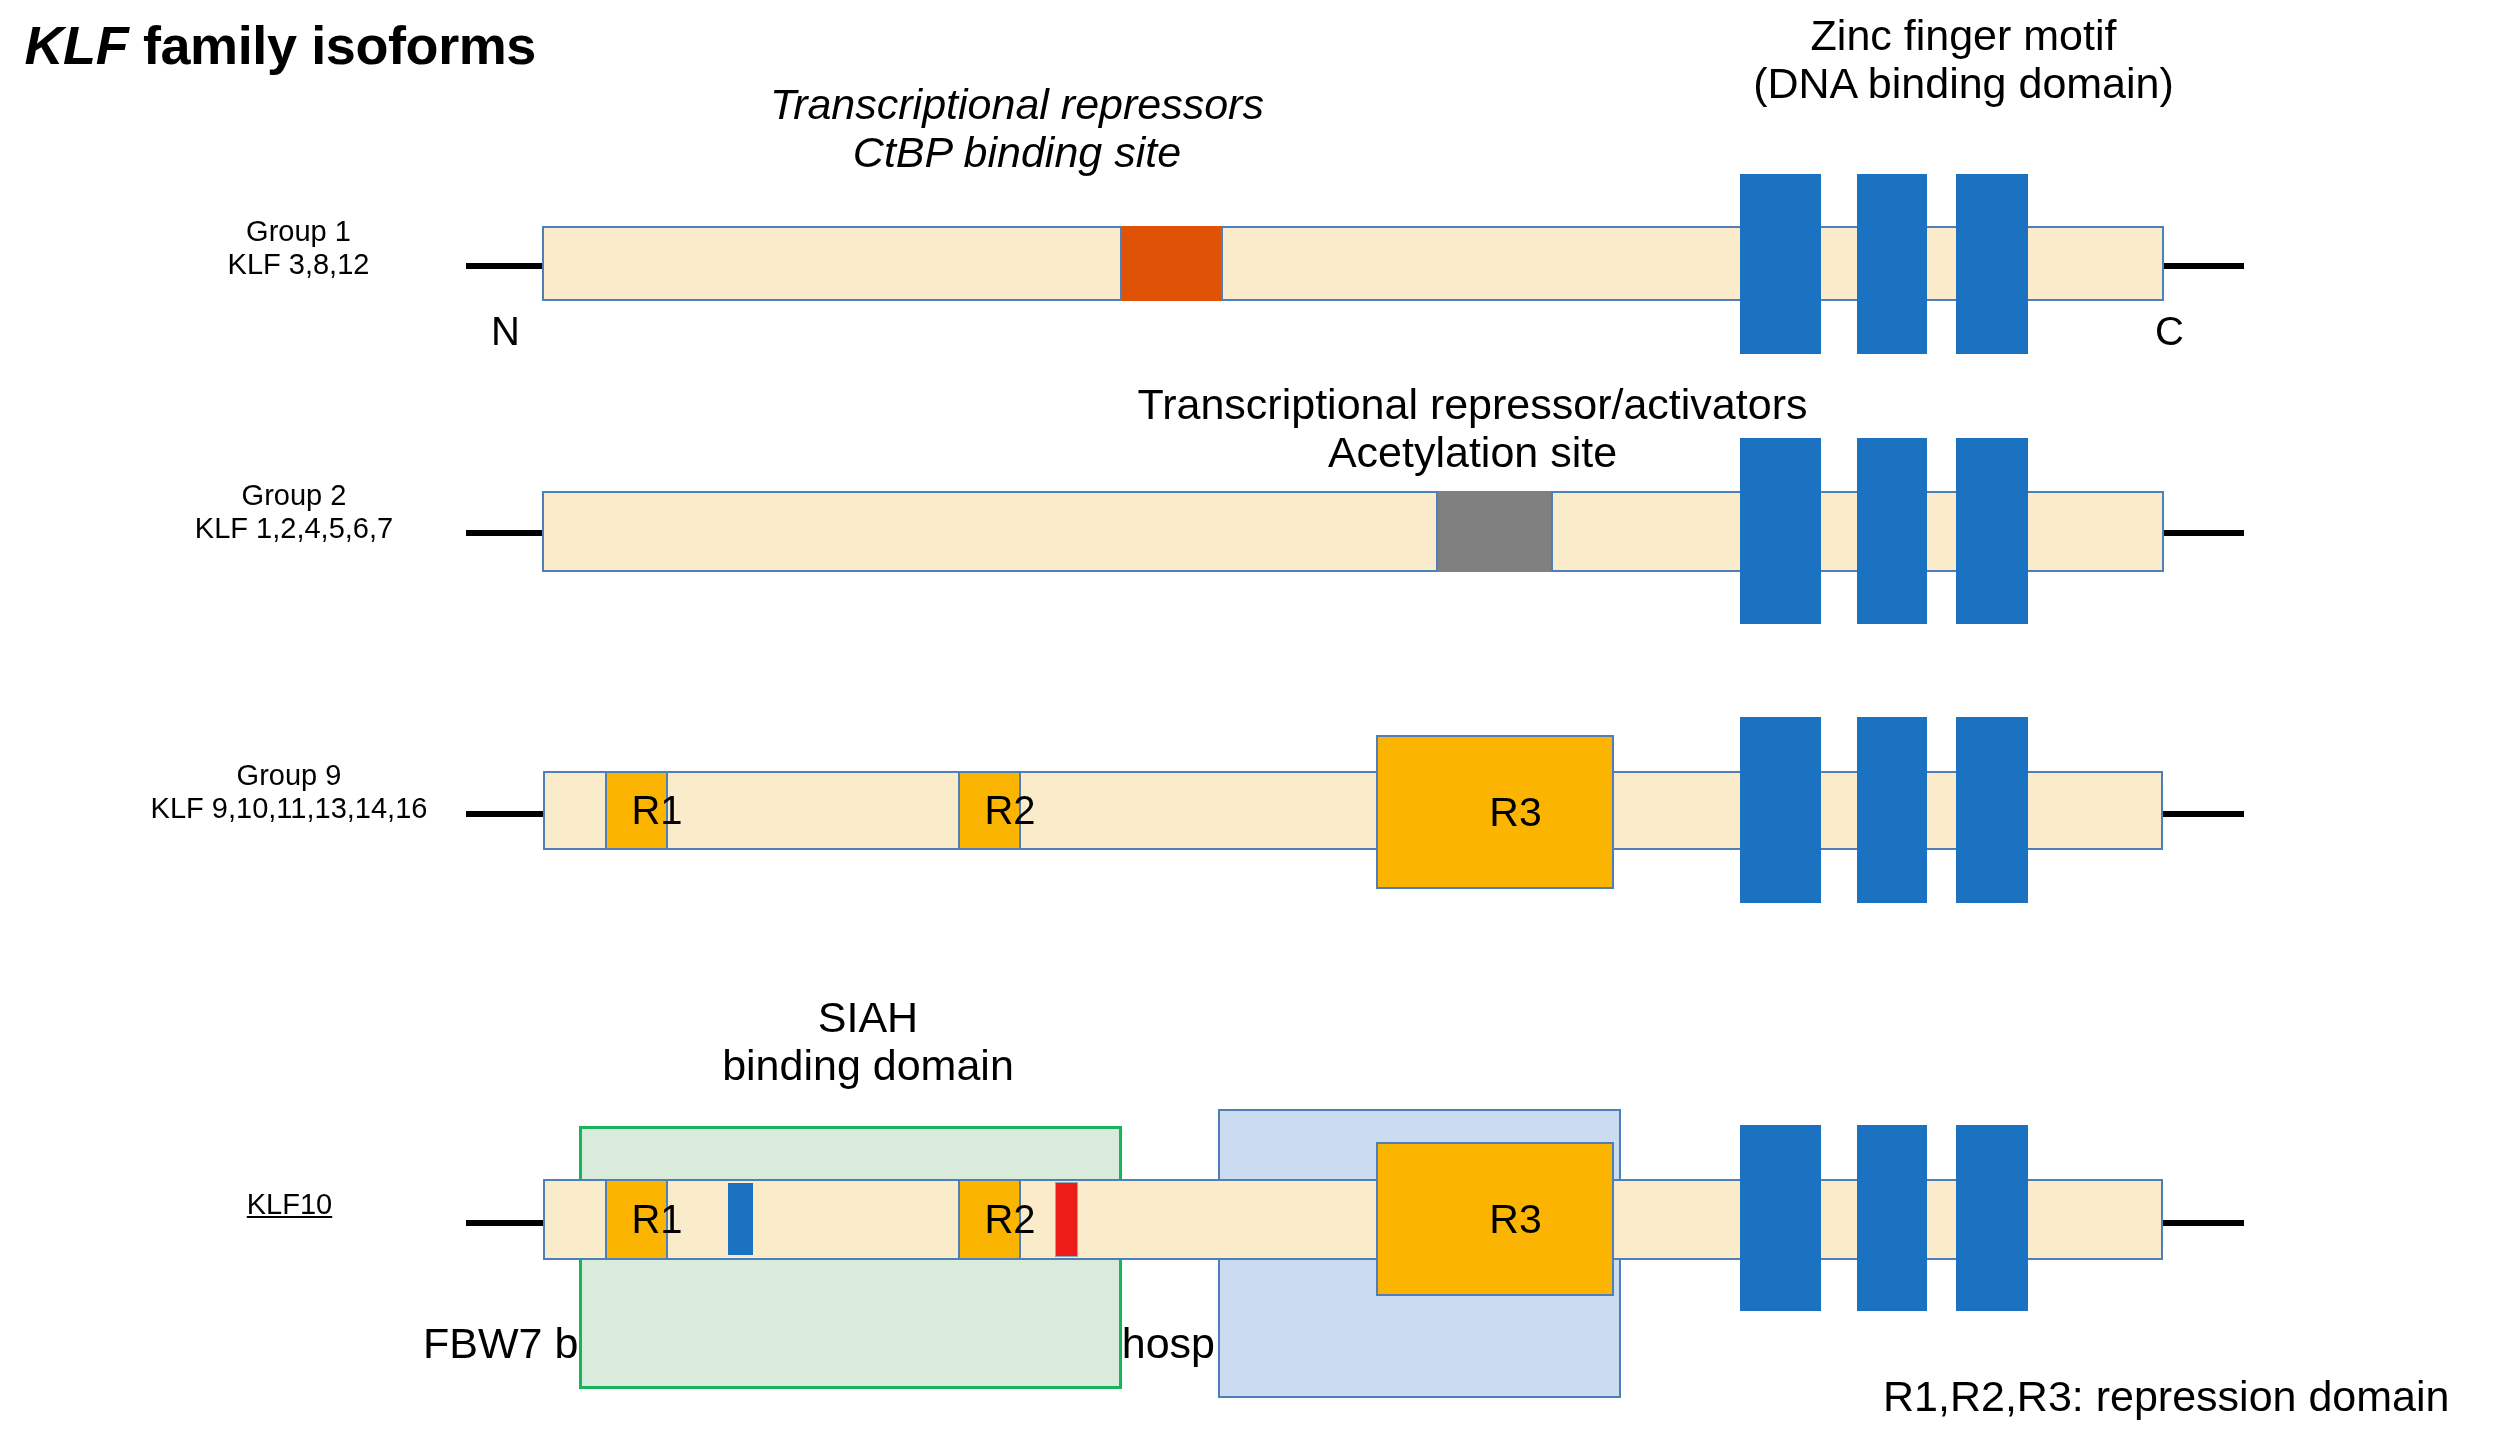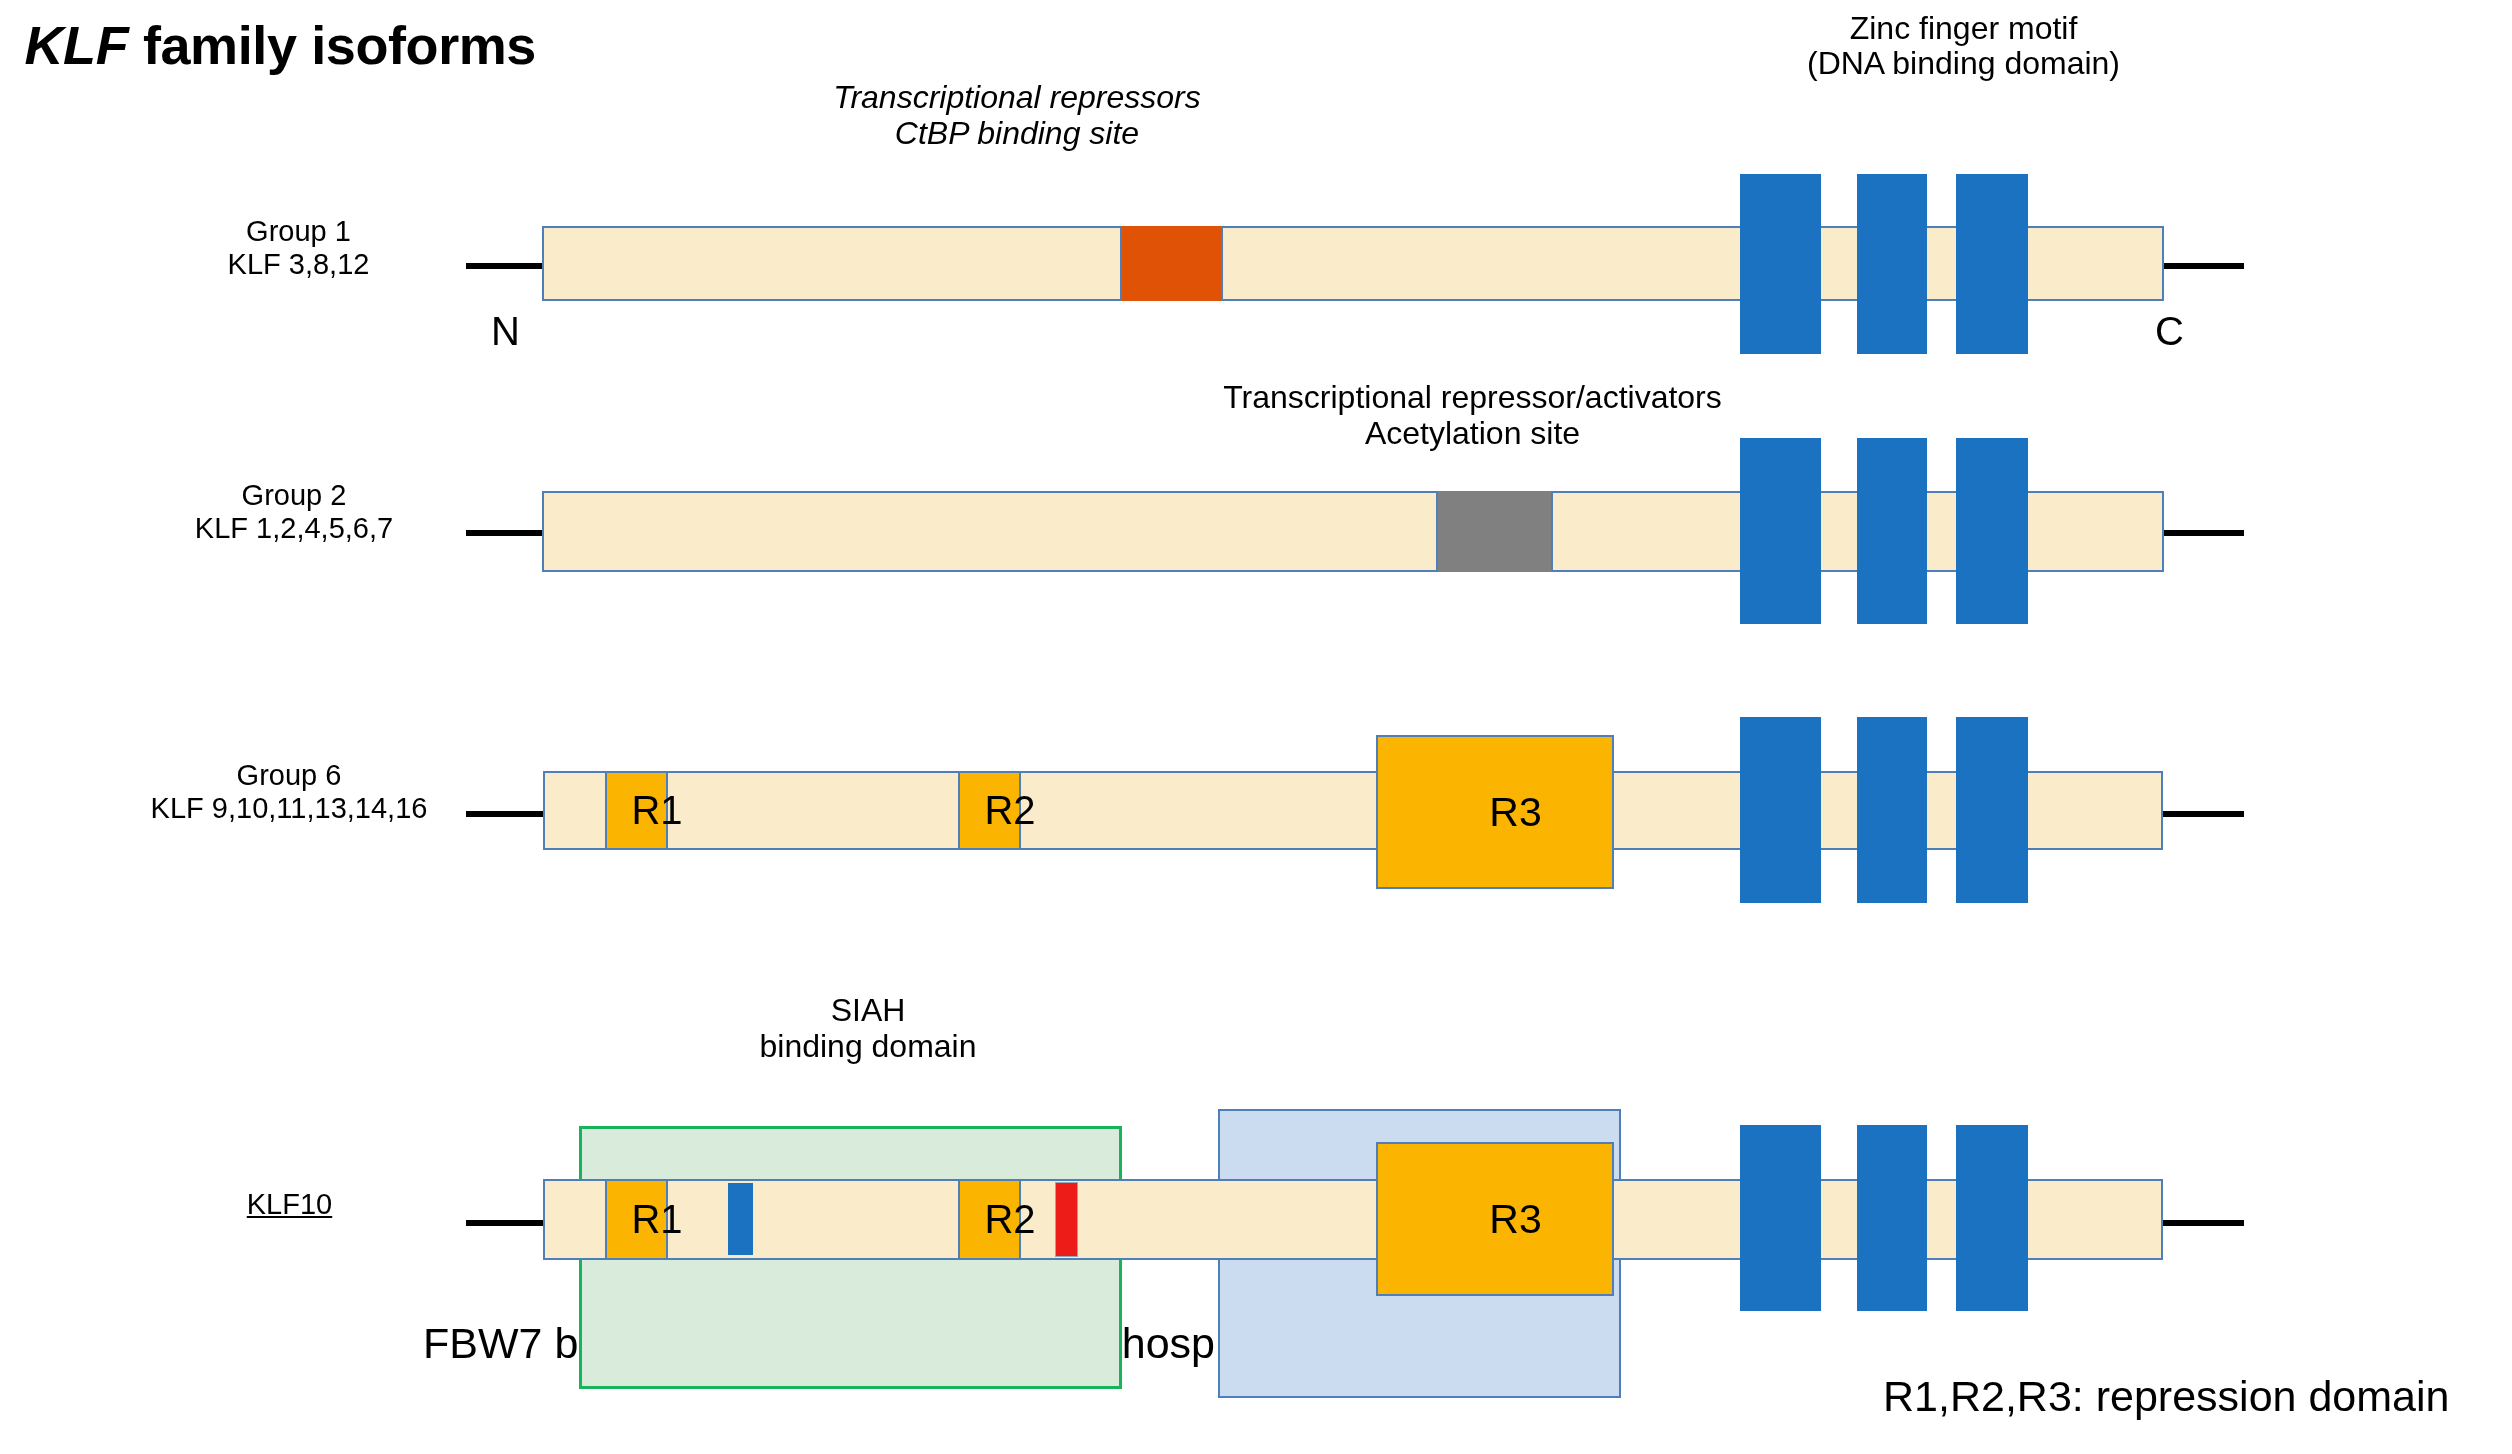--- a/index.html
+++ b/index.html
@@ -23,21 +23,21 @@
   
   .title {
     font-size: 54px;
     font-weight: bold;
     letter-spacing: -0.4px;
     white-space: nowrap;
   }
   .title .ital { font-style: italic; }
 
   .anno {
-    font-size: 32px;
+    font-size: 43px;
     line-height: 1.12;
     text-align: center;
     white-space: nowrap;
   }
   .rowlabel {
     font-size: 29px;
     line-height: 1.15;
     text-align: center;
     white-space: nowrap;
   }
@@ -169,21 +169,21 @@
 
   <div class="abs backbone" style="left:542px; top:491px; width:1622px; height:81px;"></div>
 
   <div class="abs site-acetyl" style="left:1436px; top:491px; width:117px; height:81px;"></div>
 
   <div class="abs znf" style="left:1740px; top:438px; width:81px; height:186px;"></div>
   <div class="abs znf" style="left:1857px; top:438px; width:70px; height:186px;"></div>
   <div class="abs znf" style="left:1956px; top:438px; width:72px; height:186px;"></div>
 
   <div class="abs rowlabel" style="left:17.5px; top:759px; width:543px;">
-    <div>Group 6</div>
+    <div>Group 9</div>
     <div>KLF 9,10,11,13,14,16</div>
   </div>
 
   <div class="abs tail" style="left:466px; top:811px; width:81px;"></div>
   <div class="abs tail" style="left:2156px; top:811px; width:88px;"></div>
 
   <div class="abs backbone" style="left:543px; top:771px; width:1620px; height:79px;"></div>
 
   <div class="abs rbox small" style="left:605px; top:771px; width:63px; height:79px;">R1</div>
   <div class="abs rbox small" style="left:958px; top:771px; width:63px; height:79px;">R2</div>

